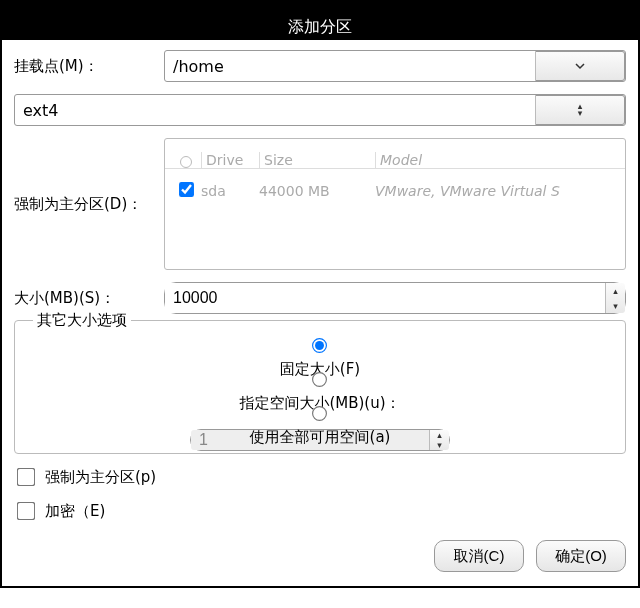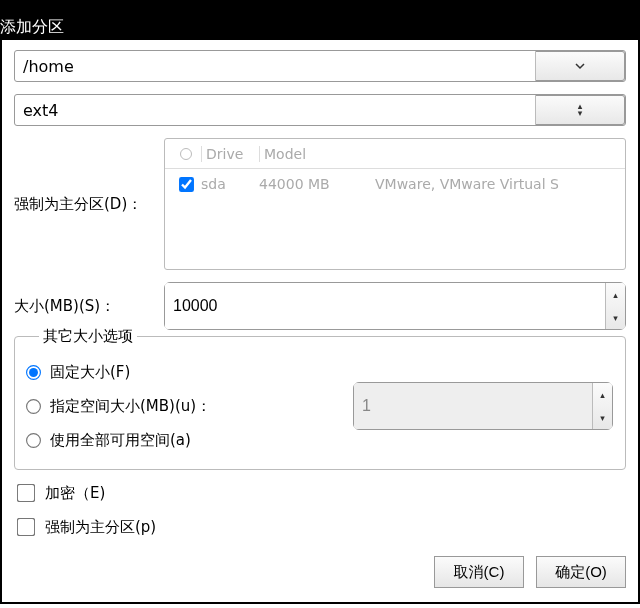--- a/index.html
+++ b/index.html
@@ -18,20 +18,21 @@
     color: #000;
     text-align: center;
     font-size: 12px;
     overflow: hidden;
   }
   .titlebar {
     height: 26px;
     background: #000;
     color: #fff;
     font-size: 16px;
+    text-align: center;
     line-height: 26px;
     position: relative;
   }
   .dialog-body {
     border: 2px solid #000;
     border-top: none;
     padding: 10px 12px 14px 12px;
     margin: 0;
   }
   .row {
@@ -79,46 +80,46 @@
     border: 1px solid #bbb;
     border-radius: 3px;
     background: #fff;
     font-size: 14px;
     color: #aaa;
     display: flex;
     flex-direction: column;
   }
   .drive-head, .drive-row {
     display: flex;
-    align-items: center;
+    align-items: flex-end;
     height: 30px;
     padding-left: 6px;
   }
   .drive-head {
     border-bottom: 1px solid #ddd;
     color: #aaa;
   }
   .col-chk   { width: 30px; display:flex; align-items:center; justify-content:center; }
   .col-drive { width: 58px; }
   .col-size  { width: 116px; }
-  .col-model { flex: 1; white-space: nowrap; overflow: hidden; text-overflow: ellipsis; }
+  .col-model { flex: 1; white-space: nowrap; overflow: hidden; text-overflow: ellipsis; font-style: italic; }
   .drive-head .col-drive, .drive-head .col-size, .drive-head .col-model {
     border-left: 1px solid #ddd; padding-left: 4px;
   }
   .drive-row .col-chk input { pointer-events: auto; }
   .head-cb {
     width: 12px; height: 12px; border: 1px solid #bbb; border-radius: 50%;
   }
 
   .spin {
     display: flex;
     width: 100%;
-    height: 48px;
+    height: 32px;
     border: 1px solid #999;
-    border-radius: 6px;
+    border-radius: 12px;
     background: #fff;
   }
   .spin input[type=text] {
     flex: 1;
     border: none;
     padding: 0 8px;
     font-size: 16px;
     outline: none;
     border-radius: 3px 0 0 3px;
   }
@@ -137,30 +138,31 @@
   .group {
     margin-top: 6px;
     position: relative;
     border: 1px solid #bbb;
     border-radius: 4px;
     padding: 18px 12px 12px 12px;
   }
   .group-title {
     position: absolute;
     top: -10px;
-    left: 24px;
+    left: 18px;
     background: #fff;
     padding: 0 4px;
     font-size: 15px;
   }
   .opt-row {
     display: flex;
     align-items: center;
     height: 34px;
     gap: 8px;
+    flex-direction: column;
   }
   .opt-row input { margin: 0 2px 0 0; }
   .opt-row .opt-lbl { flex: 0 0 auto; }
   .opt-row .spacer { flex: 1; }
   .opt-row .spin { width: 260px; }
 
   .chk-row {
     display: flex;
     align-items: center;
     gap: 8px;
@@ -171,39 +173,40 @@
   .footer {
     display: flex;
     justify-content: flex-end;
     gap: 12px;
     margin-top: 18px;
   }
   .btn {
     min-width: 90px;
     height: 32px;
     border: 1px solid #999;
-    border-radius: 0;
+    border-radius: 10px;
     background: linear-gradient(#fbfbfb, #e6e6e6);
     font-size: 15px;
     cursor: pointer;
   }
   input[type=radio], input[type=checkbox] { transform: scale(1.15); }
 </style>
 </head>
 <body>
 
 <div class="top-strip"></div>
 
 <div class="titlebar">
   <span>添加分区</span>
 </div>
 
 <div class="dialog-body">
 
   <div class="row">
+    <div class="lbl">挂载点(M)：</div>
     <div class="ctl">
       <div class="select">
         <span class="val">/home</span>
         <div class="btn">
           <svg class="chev-down-svg" viewBox="0 0 10 10">
               <path d="M1 3 L5 7 L9 3" fill="none" stroke="#333" stroke-width="1.5"></path>
             </svg>
         </div>
       </div>
     </div>
@@ -222,20 +225,21 @@
 
   <div class="row">
     <div class="lbl">强制为主分区(D)：</div>
     <div class="ctl">
       <div class="drive-box">
         <div class="drive-head">
           <div class="col-chk">
               <div class="head-cb"></div>
             </div>
           <div class="col-drive">Drive</div>
+          <div class="col-size">Size</div>
           <div class="col-model">Model</div>
         </div>
         <div class="drive-row">
           <div class="col-chk">
               <input type="checkbox" checked="" style="">
             </div>
           <div class="col-drive">sda</div>
           <div class="col-size">44000 MB</div>
           <div class="col-model">VMware, VMware Virtual S</div>
         </div>
@@ -278,25 +282,25 @@
     </div>
 
     <div class="opt-row">
       <input type="radio" name="sizeopt" style="">
       <span class="opt-lbl">使用全部可用空间(a)</span>
     </div>
   </div>
 
   <div class="chk-row">
     <input type="checkbox" style="">
-    <span>加密（E)</span>
+    <span>强制为主分区(p)</span>
   </div>
   <div class="chk-row">
     <input type="checkbox" style="">
-    <span>强制为主分区(p)</span>
+    <span>加密（E)</span>
   </div>
 
   <div class="footer">
     <button class="btn">取消(C)</button>
     <button class="btn">确定(O)</button>
   </div>
 
 </div>
 
 </body></html>

